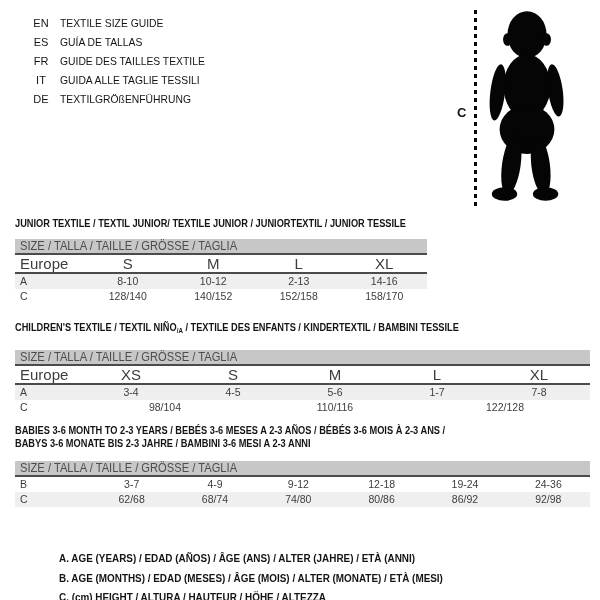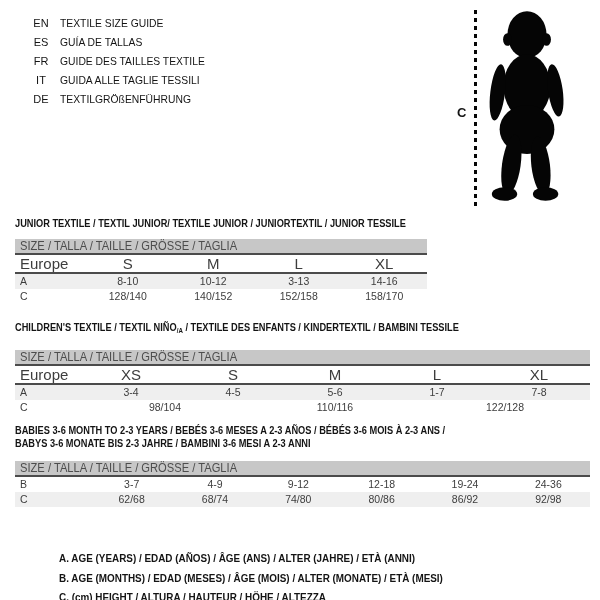--- a/index.html
+++ b/index.html
@@ -106,21 +106,21 @@
             <span class="label-cell">Europe</span>
             <span class="cell">S</span>
             <span class="cell">M</span>
             <span class="cell">L</span>
             <span class="cell">XL</span>
           </div>
           <div class="row shaded">
             <span class="label-cell">A</span>
             <span class="cell">8-10</span>
             <span class="cell">10-12</span>
-            <span class="cell">3-13</span>
+            <span class="cell">2-13</span>
             <span class="cell">14-16</span>
           </div>
           <div class="row">
             <span class="label-cell">C</span>
             <span class="cell">128/140</span>
             <span class="cell">140/152</span>
             <span class="cell">152/158</span>
             <span class="cell">158/170</span>
           </div>
         </div>

